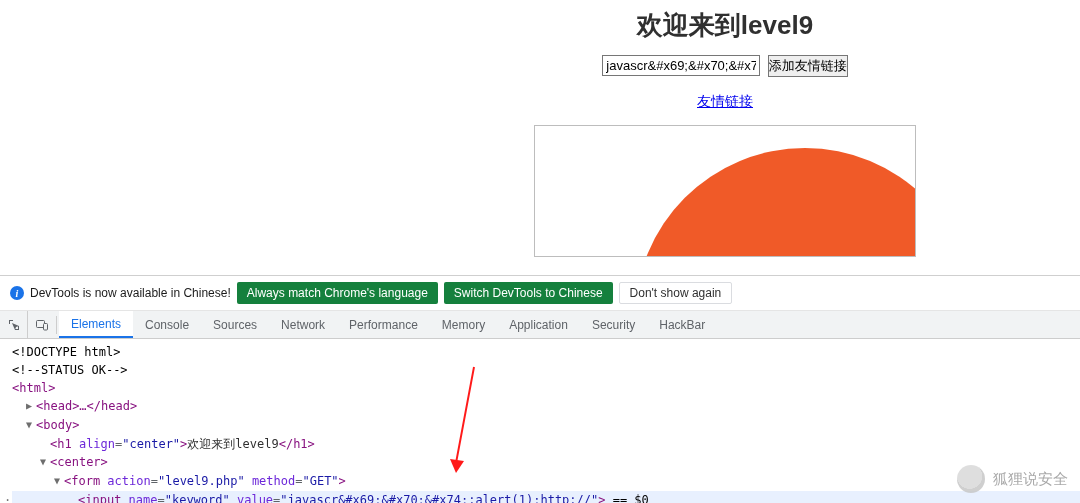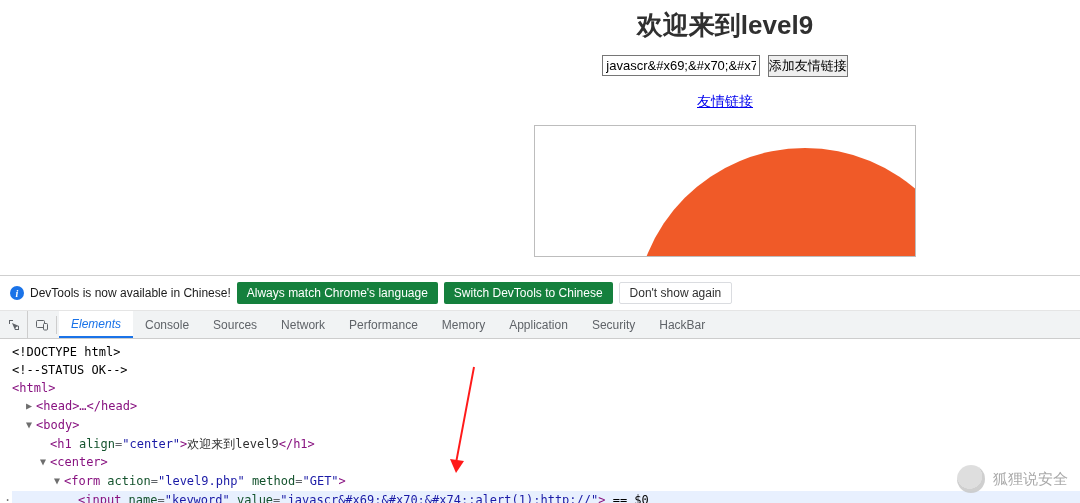--- a/index.html
+++ b/index.html
@@ -19,28 +19,28 @@
 
   .info-bar { display: flex; align-items: center; gap: 6px; padding: 6px 10px; border-top: 1px solid #cfcfcf; border-bottom: 1px solid #e5e5e5; font-size: 12px; color: #1b1b1b;}
   .info-bar .info-icon { width: 14px; height: 14px; border-radius: 50%; background: #1a73e8; display: flex; align-items: center; justify-content: center; color: #fff; font-size: 10px; font-style: italic; font-weight: 700; font-family: Georgia, serif;}
   .btn-blue { background: #15803d; color: #fff; border: none; padding: 4px 10px; font-size: 12px; border-radius: 2px;}
   .btn-plain { background: #fff; color: #303030; border: 1px solid #dadce0; padding: 3px 10px; font-size: 12px; border-radius: 2px;}
   .tabs-row { display: flex; align-items: center; height: 28px; border-bottom: 1px solid #cdcdcd; background: #f1f3f4; font-size: 12px; color: #5f6368; }
   .tabs-row .tool-ic { width: 28px; display: flex; align-items: center; justify-content: center; height: 100%; border-right: 1px solid #cdcdcd; color: #5f6368;}
   .tabs-row .tool-ic.last { border-right: none;}
   .tabs-row .tool-sep { width:1px; height:18px; background:#cdcdcd; margin: 0 2px 0 0;}
   .tabs-row .tab { padding: 0 12px; height: 100%; display: flex; align-items: center; cursor: default;}
-  .tabs-row .tab.active { color: #1a73e8; border-bottom: 2px solid #1a73e8; background: #fff; font-style: italic;}
+  .tabs-row .tab.active { color: #1a73e8; border-bottom: 2px solid #1a73e8; background: #fff;}
   .elements-pane { position: relative; font-family: Menlo, Consolas, monospace; font-size: 12px; line-height: 18px; padding: 4px 0 8px 12px; color: #303030; }
   .elements-pane .ln { white-space: pre; }
   .ind1 { padding-left: 14px;} .ind2 { padding-left: 28px;} .ind3 { padding-left: 42px;} .ind4 { padding-left: 56px;}
   .tw { display:inline-block; width:10px; color:#6e6e6e; font-size:10px; position:relative; top:-1px;}
   .hl { background: #e8f0fe; display: block; position: relative;}
   .hl::before { content: "·"; position: absolute; left: -8px; color:#777;}
-  .t-gray { color: #000000; } .t-tag { color: #881280; } .t-attr { color: #14532d; } .t-val { color: #1a1aa6; } .t-eq { color:#5f6368;}
+  .t-gray { color: #000000; } .t-tag { color: #881280; } .t-attr { color: #6d28d9; } .t-val { color: #1a1aa6; } .t-eq { color:#5f6368;}
   .arrow { position: absolute; pointer-events:none; }
   .watermark { position: absolute; right: 12px; bottom: 10px; display: flex; align-items: center; gap: 8px; color: #9a9a9a; font-family: "Microsoft YaHei", sans-serif; font-size: 15px; opacity: .85;}
   .wm-ic { width: 28px; height: 28px; border-radius: 50%; background: radial-gradient(circle at 45% 40%, #d9d9d9 0 55%, #c7c7c7 56% 100%); position: relative;}
 </style>
 </head>
 <body>
 <div class="root">
 
   <div class="page-area">
     <h1>欢迎来到level9</h1>

